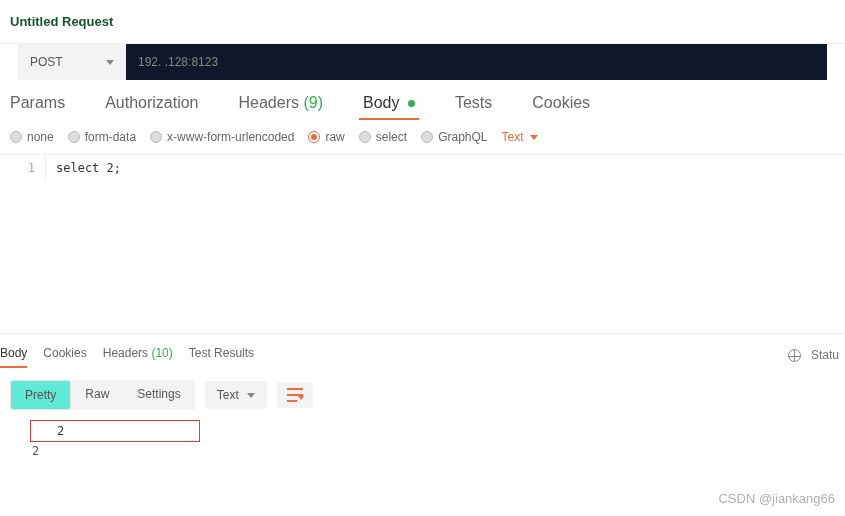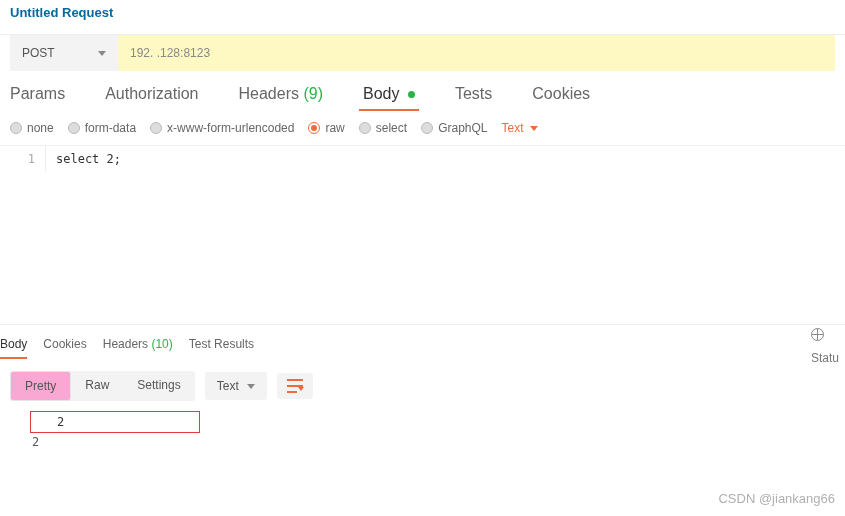--- a/index.html
+++ b/index.html
@@ -1,21 +1,21 @@
 <!DOCTYPE html>
 <html><head>
 <meta charset="utf-8">
 <style>
 * { box-sizing: border-box; margin: 0; padding: 0; }
 body { font-family: -apple-system, BlinkMacSystemFont, "Segoe UI", Arial, sans-serif; font-size: 12px; color: #555; background: #fff; width: 845px; height: 516px; overflow: hidden; position: relative; }
-.title { font-size: 13px; font-weight: 600; color: #0369a1; padding: 5px 10px 14px 10px; }
-.url-row { display: flex; padding: 0 10px; border-top: 1px solid #eee; }
+.title { font-size: 13px; font-weight: 600; color: #14532d; padding: 14px 10px 14px 10px; }
+.url-row { display: flex; padding: 0 18px; border-top: 1px solid #eee; }
 .method-select { width: 108px; height: 36px; background: #f3f3f3; display: flex; align-items: center; justify-content: space-between; padding: 0 12px; color: #555; font-size: 12px; cursor: pointer; }
 .caret-down { width: 0; height: 0; border-left: 4px solid transparent; border-right: 4px solid transparent; border-top: 5px solid #888; }
-.url-input { flex: 1; height: 36px; background: #fef9c3; border: none; padding: 0 12px; font-size: 12px; color: #888; outline: none; }
+.url-input { flex: 1; height: 36px; background: #0f172a; border: none; padding: 0 12px; font-size: 12px; color: #888; outline: none; }
 .req-tabs { display: flex; gap: 40px; padding: 12px 10px 8px 10px; color: #666; font-size: 16px; }
 .req-tab { cursor: pointer; padding: 2px 0 6px 0; position: relative; }
 .req-tab.active { color: #333; }
 .req-tab.active::after { content: ""; position: absolute; left: -4px; right: -4px; bottom: -2px; height: 2px; background: #ed6b3d; }
 .dot-green { display: inline-block; width: 7px; height: 7px; border-radius: 50%; background: #2db24a; margin-left: 4px; vertical-align: middle; }
 .count { color: #2db24a; }
 .body-types { display: flex; gap: 14px; padding: 4px 10px 10px 10px; color: #666; font-size: 12px; }
 .radio { width: 12px; height: 12px; border-radius: 50%; border: 1px solid #bbb; background: #ddd; display: inline-block; margin-right: 5px; vertical-align: middle; position: relative; }
 .radio.selected { border-color: #ed6b3d; background: #fff; }
 .radio.selected::after { content: ""; position: absolute; inset: 2px; border-radius: 50%; background: #ed6b3d; }
@@ -24,28 +24,28 @@
 .caret-orange { width: 0; height: 0; border-left: 4px solid transparent; border-right: 4px solid transparent; border-top: 5px solid #ed6b3d; }
 .editor { border-top: 1px solid #eee; border-bottom: 1px solid #eee; height: 180px; }
 .editor-line { display: flex; font-family: Consolas, Monaco, monospace; font-size: 12px; }
 .gutter { width: 46px; text-align: right; color: #aaa; padding: 6px 10px 6px 0; border-right: 1px solid #eee; }
 .code { padding: 6px 10px; color: #333; }
 .resp-tabs { display: flex; align-items: center; gap: 16px; padding: 10px 10px 8px 0; color: #666; font-size: 12px; }
 .resp-tab { cursor: pointer; padding: 2px 0 6px 0; position: relative; }
 .resp-tab.active { color: #333; }
 .resp-tab.active::after { content: ""; position: absolute; left: 0; right: 0; bottom: -2px; height: 2px; background: #ed6b3d; }
 .resp-count { color: #2db24a; }
-.resp-right { position: absolute; right: 6px; display: flex; align-items: flex-start; gap: 10px; color: #777; flex-direction: column; }
+.resp-right { position: absolute; right: 6px; display: flex; align-items: flex-end; gap: 10px; color: #777; }
 .globe { width: 13px; height: 13px; border: 1px solid #888; border-radius: 50%; position: relative; }
 .globe::before { content: ""; position: absolute; top: 0; bottom: 0; left: 50%; width: 1px; background: #888; }
 .globe::after { content: ""; position: absolute; left: 0; right: 0; top: 50%; height: 1px; background: #888; }
 .view-row { display: flex; align-items: center; gap: 10px; padding: 6px 10px; }
 .seg-group { display: flex; background: #f3f3f3; border-radius: 3px; overflow: hidden; }
 .seg { padding: 7px 14px; cursor: pointer; color: #555; font-size: 12px; }
-.seg.active { background: #f9a8d4; border: 1px solid #e5e5e5; border-radius: 3px; }
+.seg.active { background: #5eead4; border: 1px solid #e5e5e5; border-radius: 3px; }
 .dd-box { background: #f3f3f3; padding: 7px 12px; display: flex; align-items: center; gap: 8px; color: #555; cursor: pointer; border-radius: 3px; }
 .icon-btn { background: #f3f3f3; padding: 6px 10px; border-radius: 3px; cursor: pointer; }
 .wrap-icon { width: 16px; height: 14px; position: relative; }
 .wrap-icon span { position: absolute; left: 0; height: 2px; background: #ed6b3d; }
 .wrap-icon .l1 { top: 0; width: 16px; }
 .wrap-icon .l2 { top: 6px; width: 16px; }
 .wrap-icon .l3 { top: 12px; width: 10px; }
 .wrap-icon .arr { top: 8px; left: 11px; width: 0; height: 0; background: none; border-top: 4px solid #ed6b3d; border-left: 3px solid transparent; border-right: 3px solid transparent; }
 .result-area { padding: 4px 10px 4px 30px; }
 .highlight-box { border: 1.5px solid #e33b3b; width: 170px; height: 22px; padding: 2px 26px; font-family: Consolas, Monaco, monospace; font-size: 12px; color: #333; display: flex; align-items: center; }

